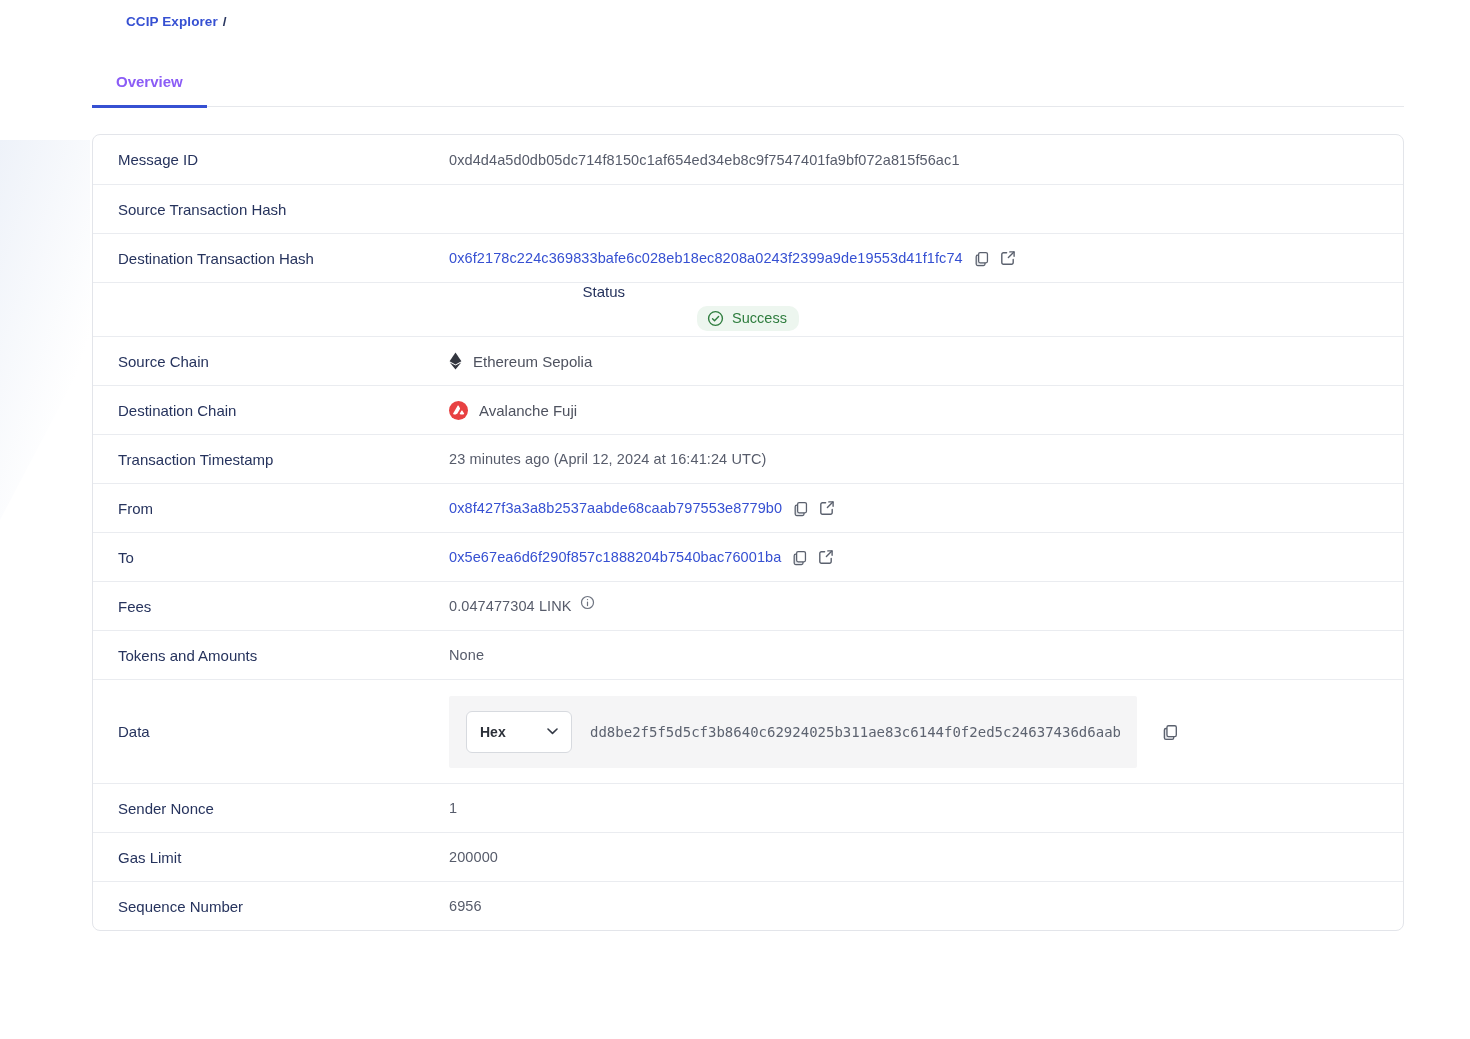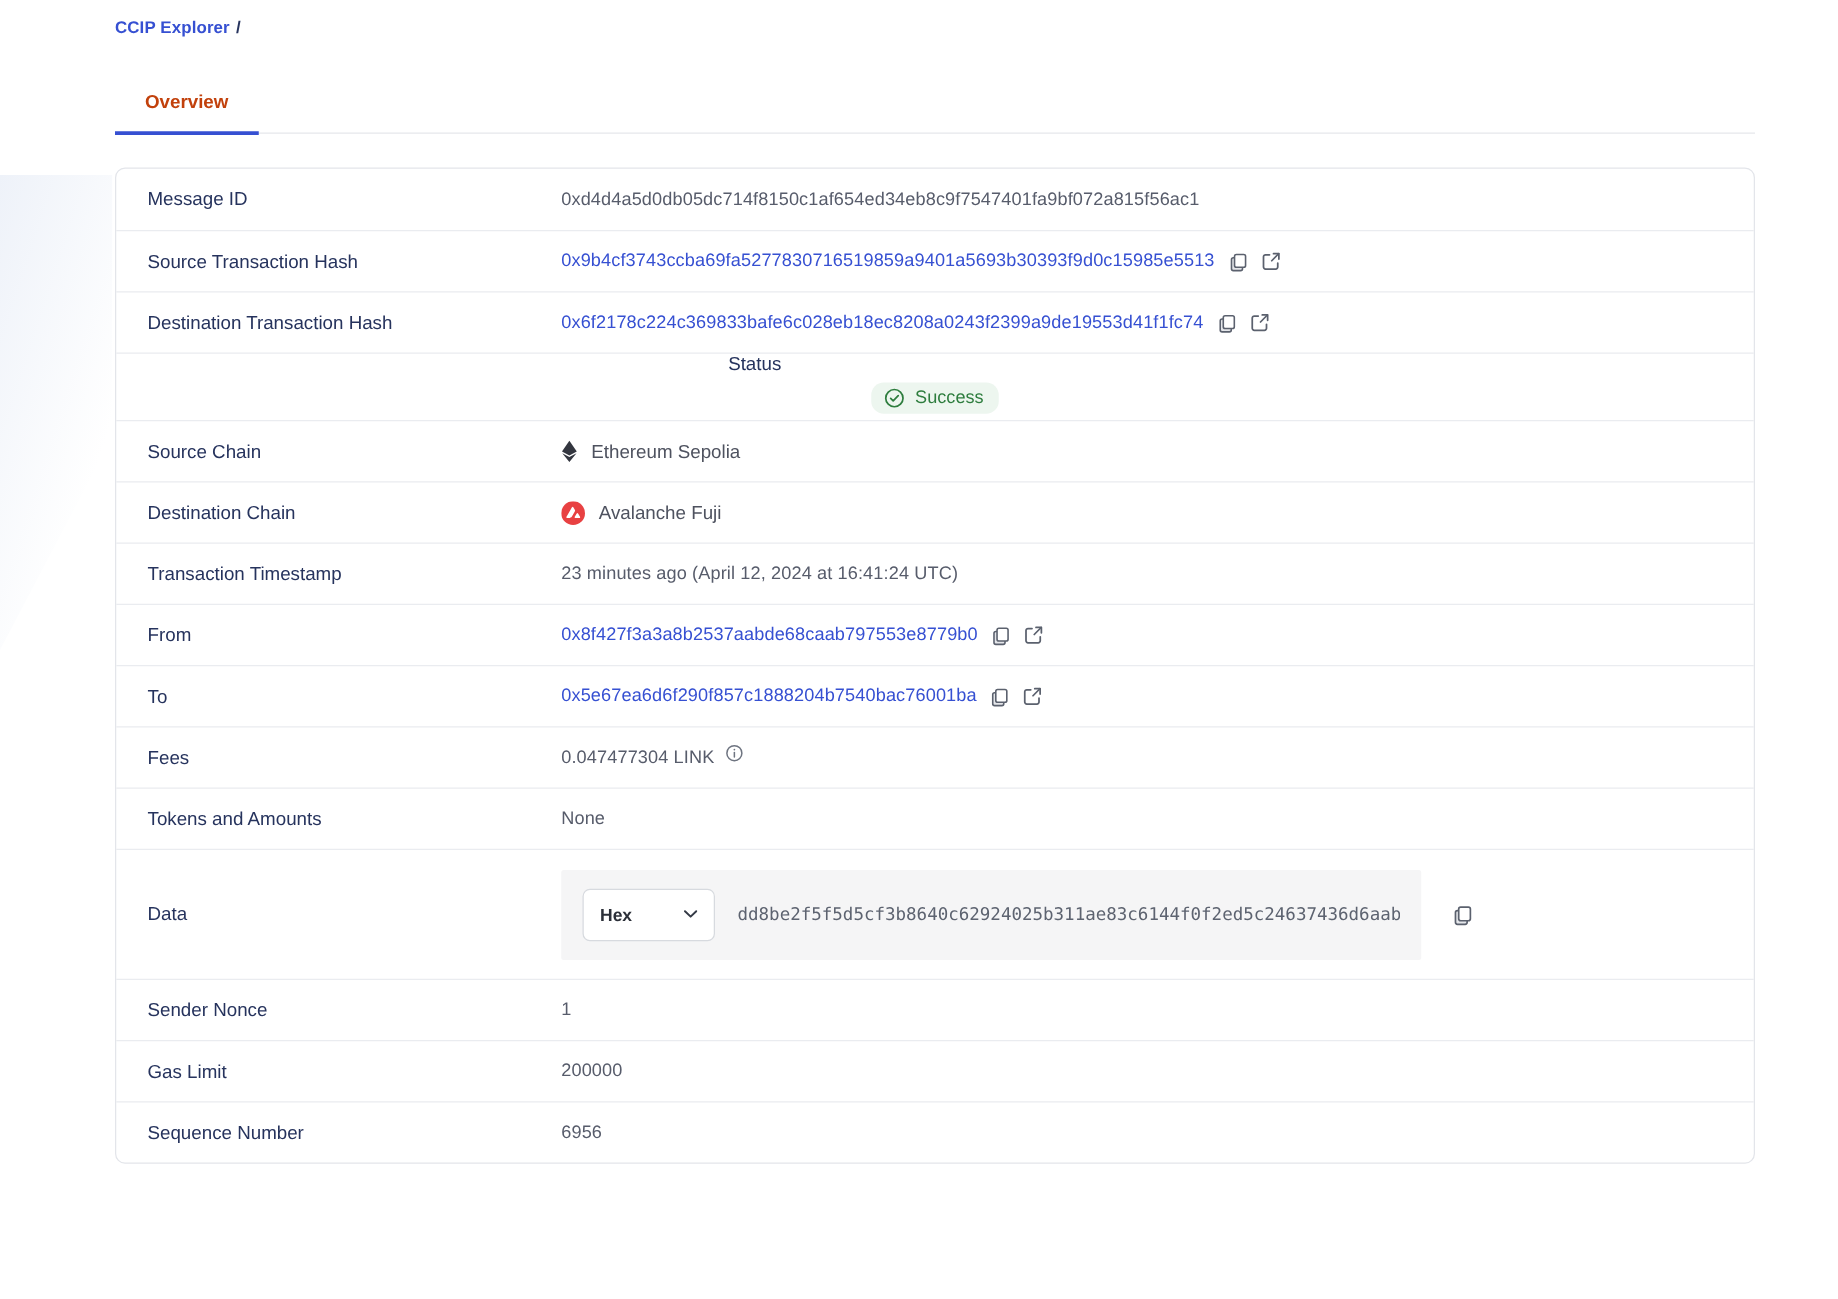--- a/index.html
+++ b/index.html
@@ -14,35 +14,35 @@
   }
   .bg-decor {
     position: absolute; left: 0; top: 140px;
     width: 90px; height: 380px;
     background: linear-gradient(108deg, #eef2f9 0%, rgba(255,255,255,0) 72%);
     clip-path: polygon(0 0, 100% 0, 100% 55%, 0 100%);
     pointer-events: none;
   }
   .content { position: relative; padding: 14px 66px 0 92px; }
 
-  .breadcrumb { font-size: 13.5px; font-weight: 700; color: #3650d2; letter-spacing: .1px; }
+  .breadcrumb { font-size: 13.5px; font-weight: 700; color: #3650d2; letter-spacing: .1px; margin-left: 34px; }
   .breadcrumb .crumb-link { cursor: pointer; }
   .breadcrumb .sep { color: #28355f; margin-left: 5px; font-weight: 700; }
 
   h1.page-title {
     margin: 9px 0 0 0;
     font-size: 38px; line-height: 1.15;
     font-weight: 700; color: #1c2b5e;
     letter-spacing: -0.3px;
   }
 
   .tabs { margin-top: 44px; border-bottom: 1px solid #e6e8ec; display: flex; }
   .tab {
     padding: 0 24px 15px 24px;
-    font-size: 15px; font-weight: 700; color: #c2410c;
+    font-size: 15px; font-weight: 700; color: #8b5cf6;
     border-bottom: 3px solid #3650d2;
     margin-bottom: -2px;
     cursor: pointer;
   }
 
   .detail-table {
     margin-top: 27px;
     border: 1px solid #e3e5ea;
     border-radius: 8px;
     background: #fff;
@@ -123,36 +123,20 @@
 
     <div class="row">
       <div class="row-label">Message ID</div>
       <div class="row-value">
         <span class="value-text">0xd4d4a5d0db05dc714f8150c1af654ed34eb8c9f7547401fa9bf072a815f56ac1</span>
       </div>
     </div>
 
     <div class="row">
       <div class="row-label">Source Transaction Hash</div>
-      <div class="row-value">
-        <a class="link">0x9b4cf3743ccba69fa5277830716519859a9401a5693b30393f9d0c15985e5513</a>
-        <span class="icon-btn">
-          <svg width="17" height="17" viewBox="0 0 16 16">
-              <rect x="3" y="4.9" width="8.3" height="9.7" rx="1.4" fill="#e4e6ea" stroke="currentColor" stroke-width="1.2"></rect>
-              <rect x="5.3" y="2.4" width="8.3" height="9.7" rx="1.4" fill="#fff" stroke="currentColor" stroke-width="1.2"></rect>
-            </svg>
-        </span>
-        <span class="icon-btn">
-          <svg width="16" height="16" viewBox="0 0 16 16" fill="none" stroke="currentColor" stroke-width="1.4" stroke-linecap="round" stroke-linejoin="round">
-              <path d="M13.2 9.4v3.2a1.6 1.6 0 0 1-1.6 1.6H3.4a1.6 1.6 0 0 1-1.6-1.6V4.4a1.6 1.6 0 0 1 1.6-1.6h3.2"></path>
-              <path d="M9.8 1.9h4.3v4.3"></path>
-              <path d="M13.9 2L8.4 7.6"></path>
-            </svg>
-        </span>
-      </div>
     </div>
 
     <div class="row">
       <div class="row-label">Destination Transaction Hash</div>
       <div class="row-value">
         <a class="link">0x6f2178c224c369833bafe6c028eb18ec8208a0243f2399a9de19553d41f1fc74</a>
         <span class="icon-btn">
           <svg width="17" height="17" viewBox="0 0 16 16">
               <rect x="3" y="4.9" width="8.3" height="9.7" rx="1.4" fill="#e4e6ea" stroke="currentColor" stroke-width="1.2"></rect>
               <rect x="5.3" y="2.4" width="8.3" height="9.7" rx="1.4" fill="#fff" stroke="currentColor" stroke-width="1.2"></rect>

